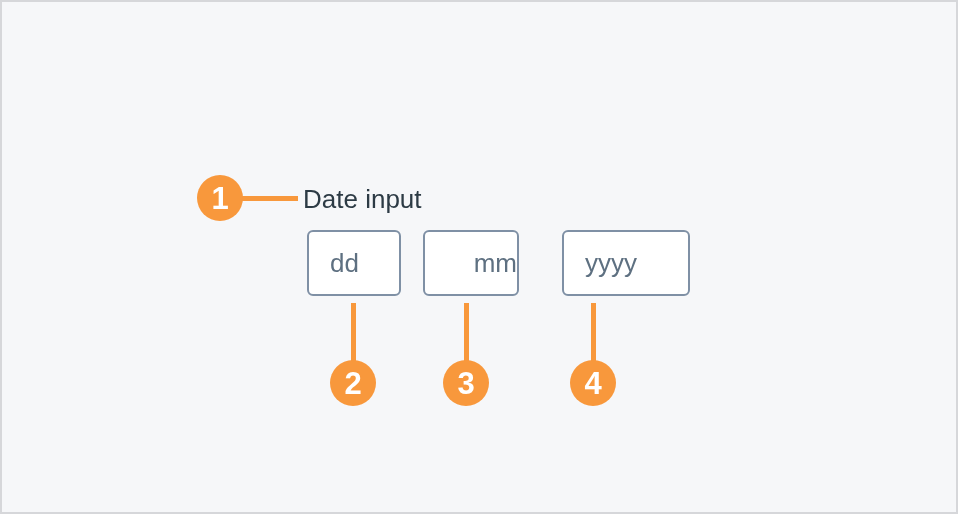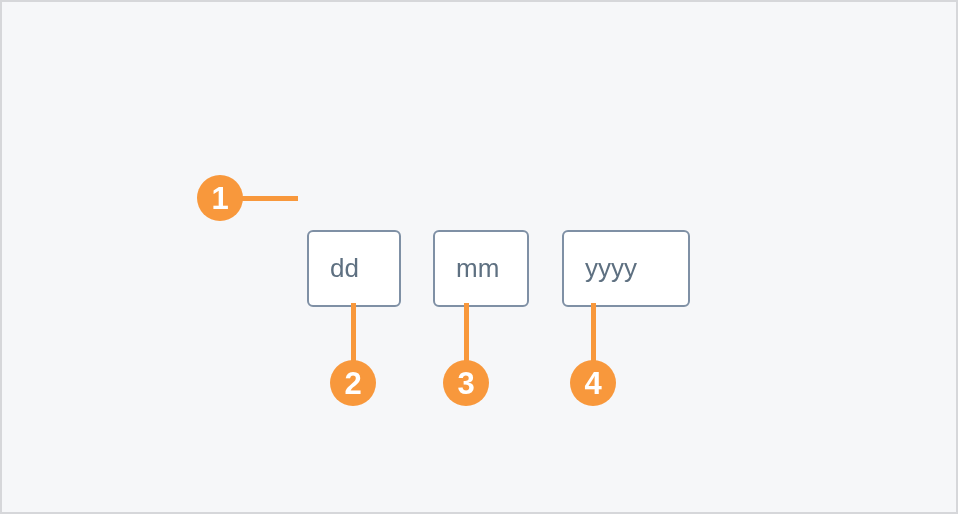--- a/index.html
+++ b/index.html
@@ -51,50 +51,51 @@
     left: 301px;
     top: 182px;
     color: #2D3B45;
     font-size: 26px;
     line-height: 30px;
     white-space: nowrap;
   }
   .date-field {
     position: absolute;
     top: 228px;
-    height: 77px;
+    height: 66px;
     background: #ffffff;
     border: 2px solid #7F90A5;
     border-radius: 6px;
     padding-left: 21px;
     font-family: "Liberation Sans", "DejaVu Sans", sans-serif;
     font-size: 26px;
     color: #2D3B45;
     outline: none;
   }
   .date-field::placeholder { color: #5E7081; opacity: 1; }
   .field-day   { left: 305px; width: 94px; }
-  .field-month { left: 431px; width: 96px; }
+  .field-month { left: 421px; width: 96px; text-align: right; }
   .field-year  { left: 560px; width: 128px; }
 </style>
 </head>
 <body>
 
 <div class="frame">
 
   <div class="connector connector-1"></div>
   <div class="connector connector-2"></div>
   <div class="connector connector-3"></div>
   <div class="connector connector-4"></div>
 
   <div class="badge badge-1">1</div>
   <div class="badge badge-2">2</div>
   <div class="badge badge-3">3</div>
   <div class="badge badge-4">4</div>
 
+  <div class="date-label">Date input</div>
 
   <div>
     <input class="date-field field-day" type="text" placeholder="dd" style="">
     <input class="date-field field-month" type="text" placeholder="mm" style="">
     <input class="date-field field-year" type="text" placeholder="yyyy" style="">
   </div>
 
 </div>
 
 </body></html>

